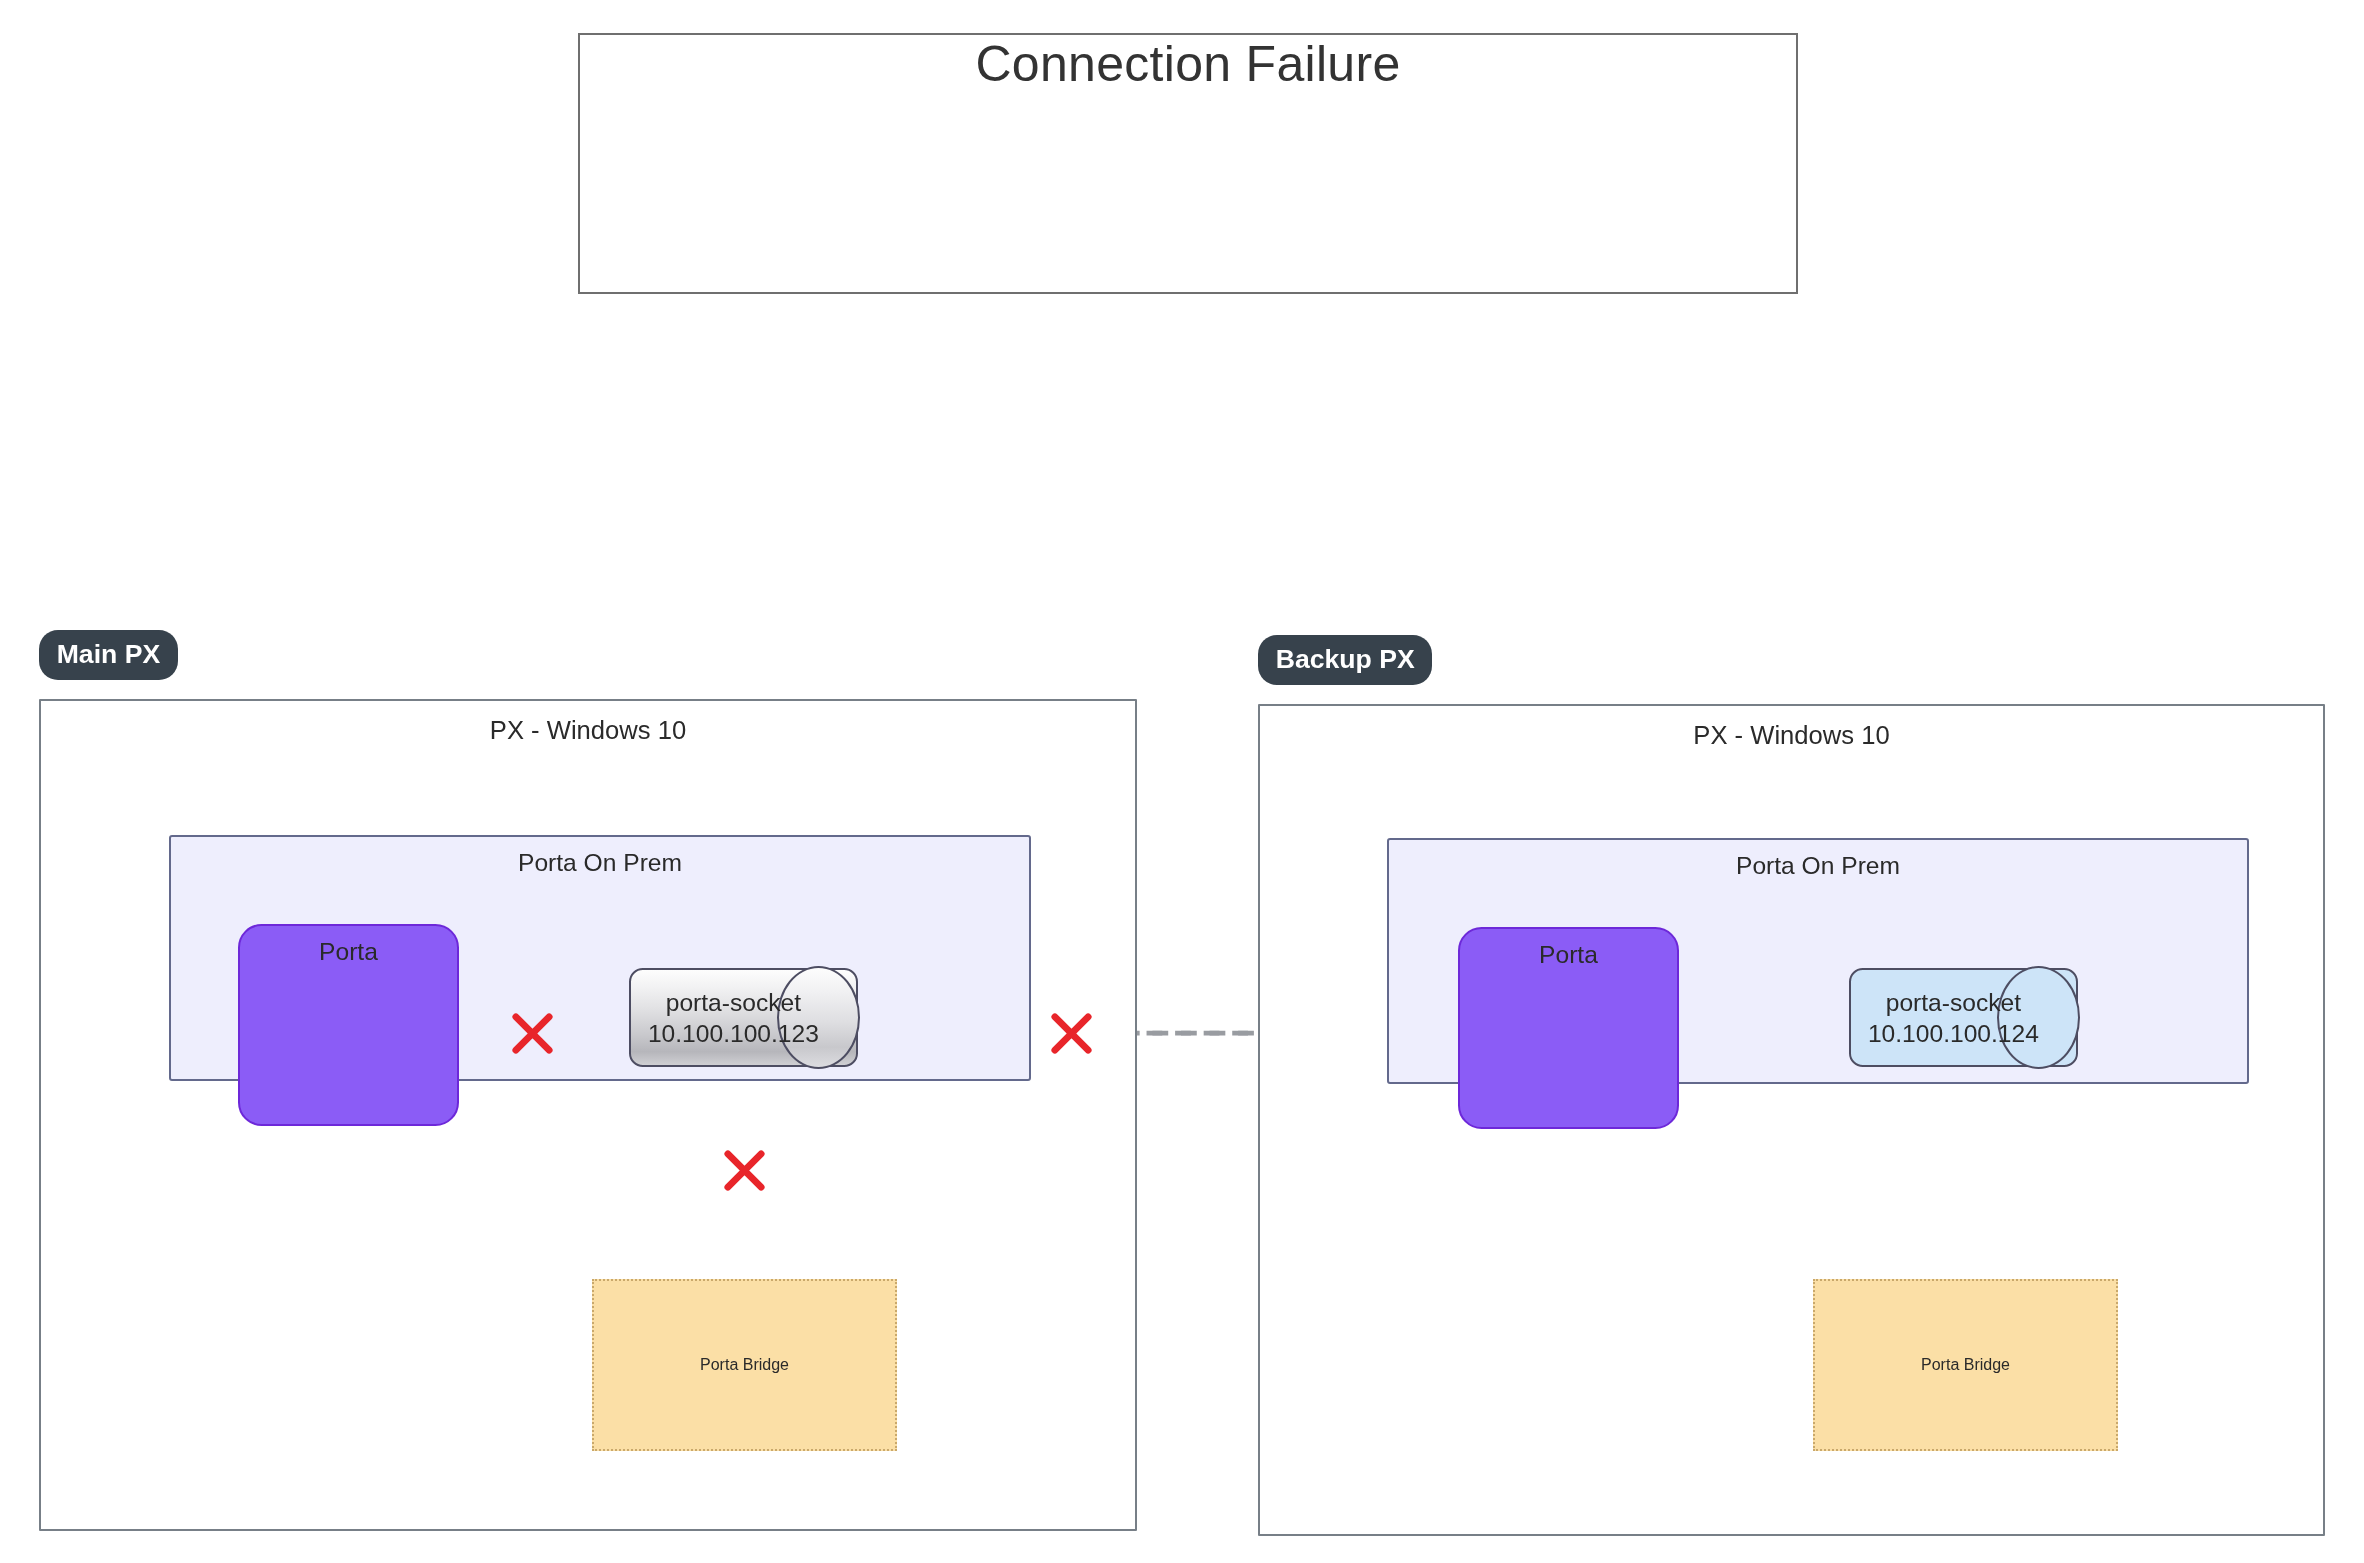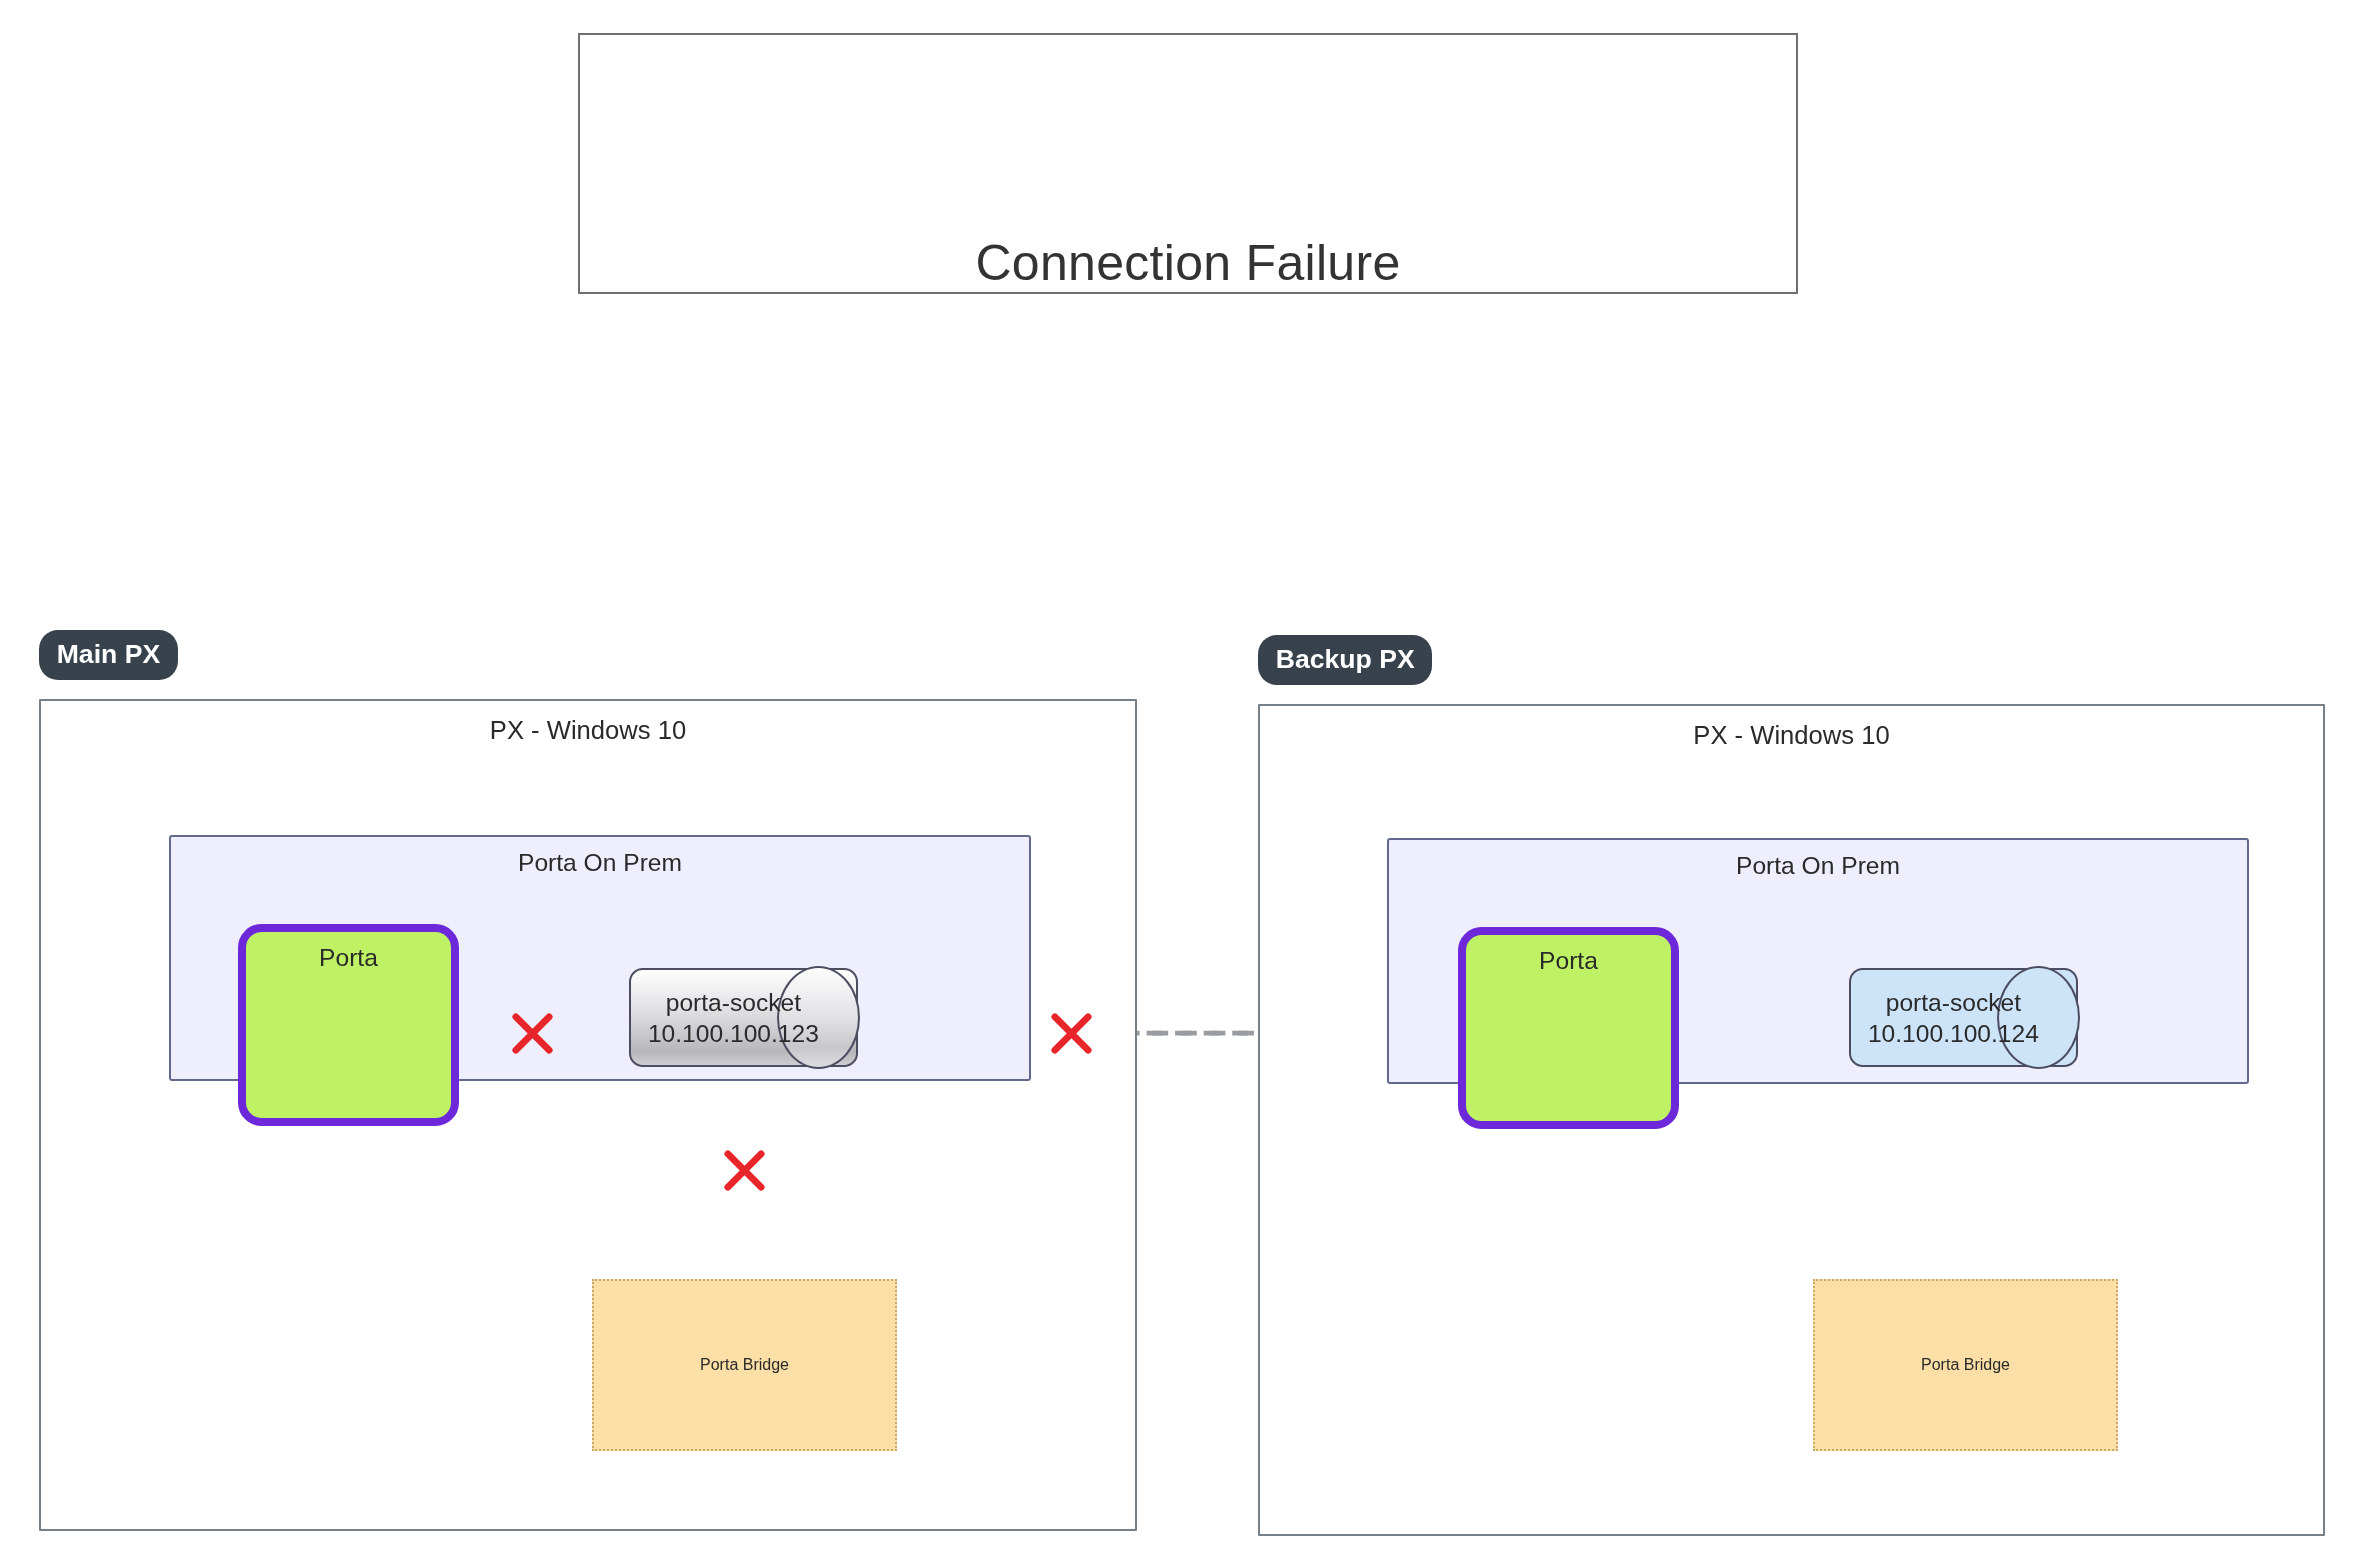--- a/index.html
+++ b/index.html
@@ -11,21 +11,21 @@
   }
   #stage { position: relative; width: 2364px; height: 1563px; }
 
   
   .title-box {
     position: absolute;
     left: 578px; top: 32.5px;
     width: 1220px; height: 261px;
     border: 2px solid #6f6f6f;
     background: #ffffff;
-    display: flex; align-items: flex-end; justify-content: center;
+    display: flex; align-items: flex-start; justify-content: center;
   }
   .title-text {
     font-size: 50px;
     color: #333333;
     letter-spacing: 0.3px;
   }
 
   
   .panel-badge {
     position: absolute;
@@ -73,22 +73,22 @@
     text-align: center;
     font-size: 24.6px;
     color: #2a2a2a;
   }
   .onprem-main   { left: 169px; top: 835px; width: 862px; height: 246px; }
   .onprem-backup { left: 1387px; top: 838px; width: 862px; height: 246px; }
 
   
   .porta-box {
     position: absolute;
-    background: #bef264;
-    border: 8px solid #6d28d9;
+    background: #8b5cf6;
+    border: 2px solid #6d28d9;
     border-radius: 23.6px;
   }
   .porta-box .lbl {
     position: absolute;
     left: 0; right: 0; top: 11.8px;
     text-align: center;
     font-size: 24.6px;
     color: #2a2a2a;
   }
   .porta-main   { left: 238px;  top: 924px; width: 221px; height: 202px; }

